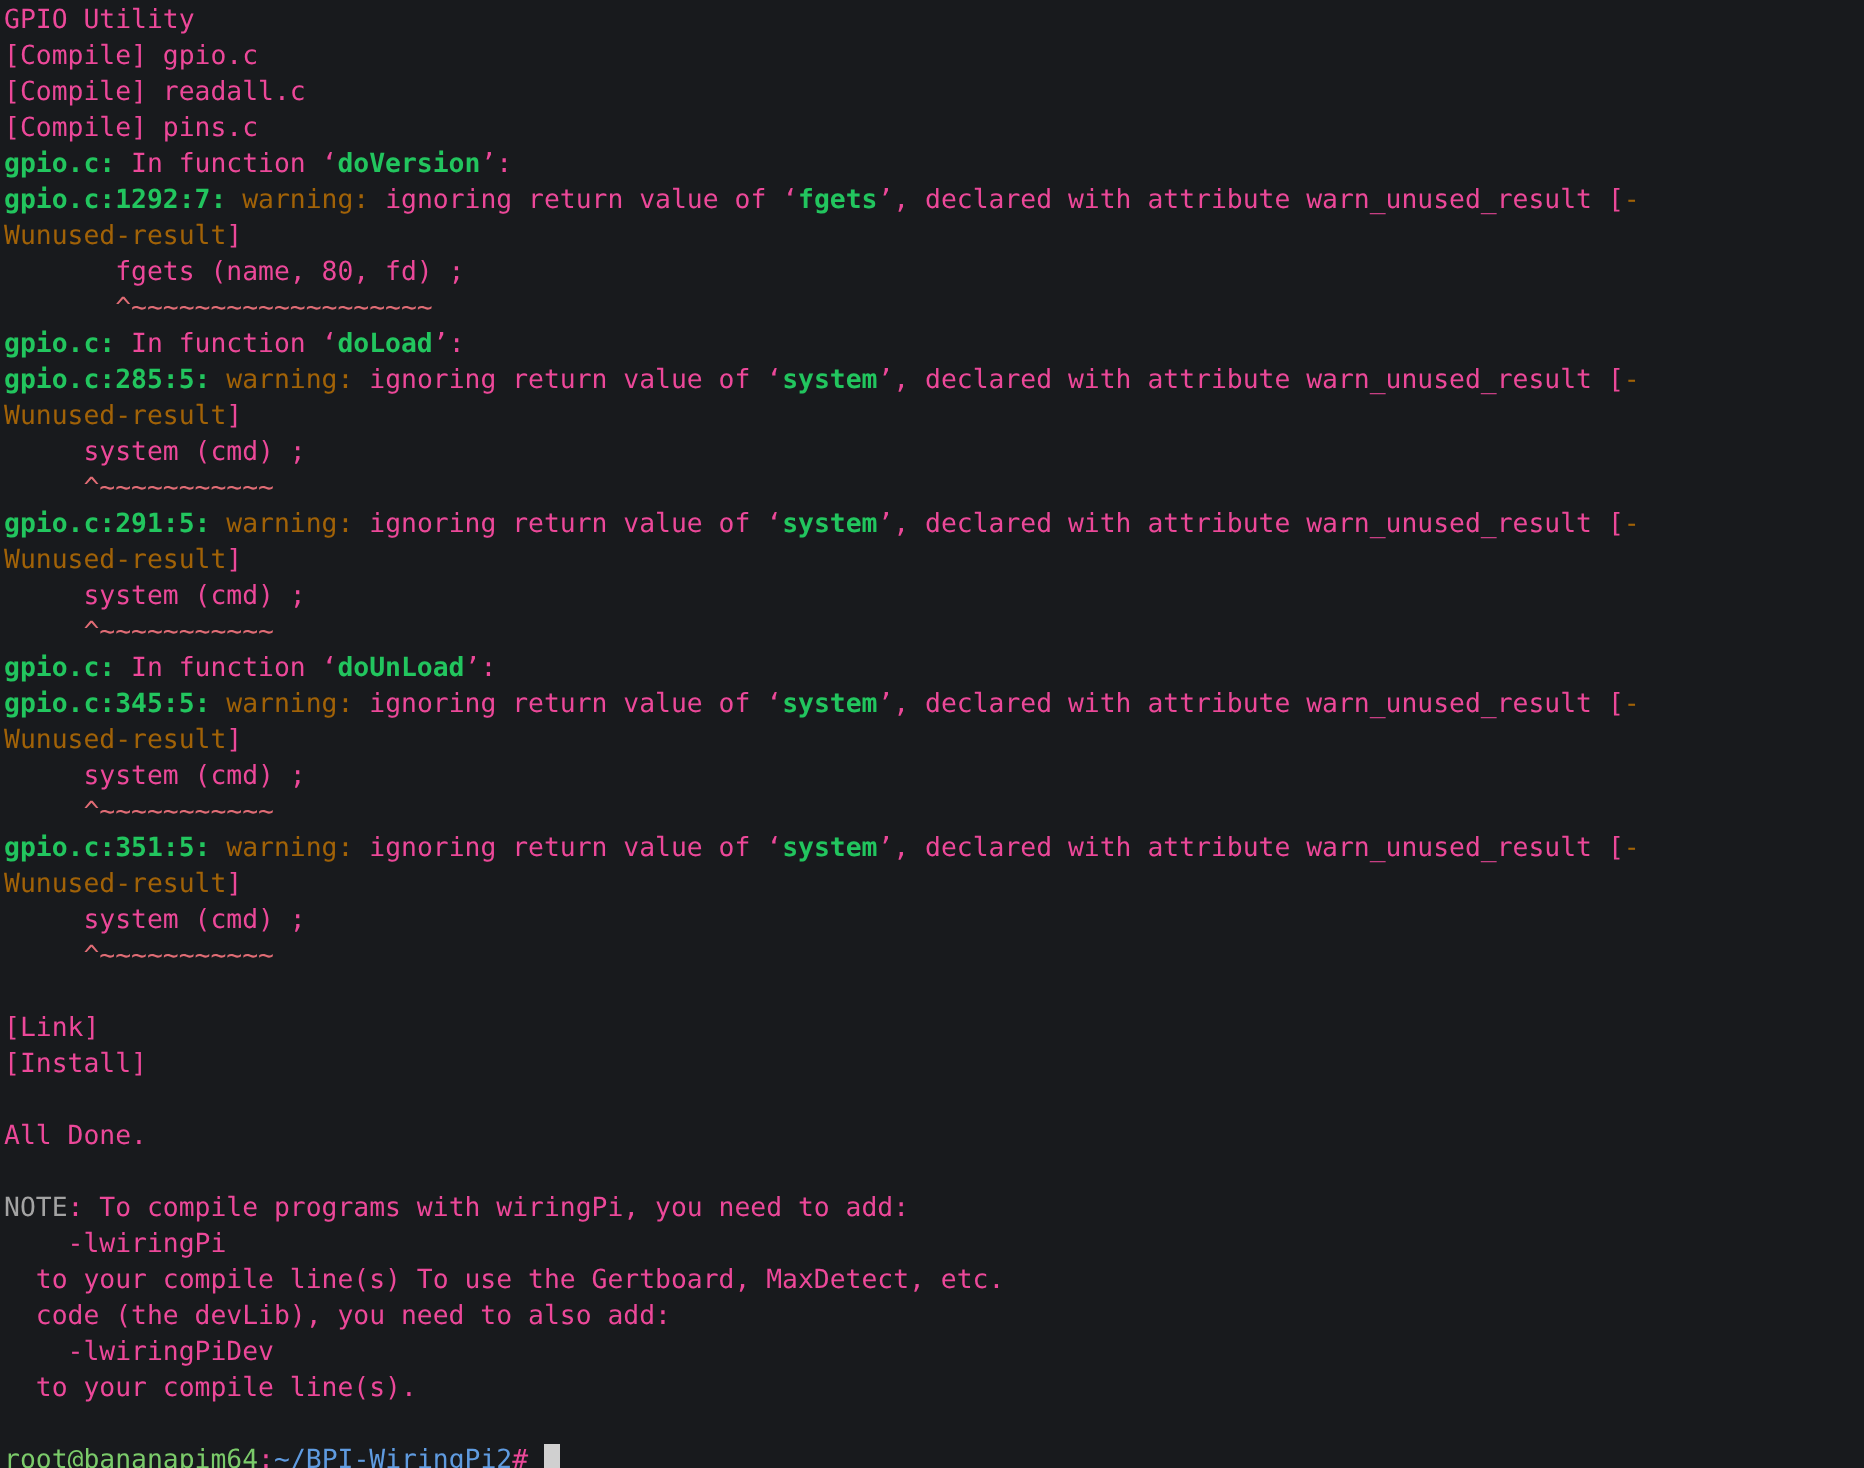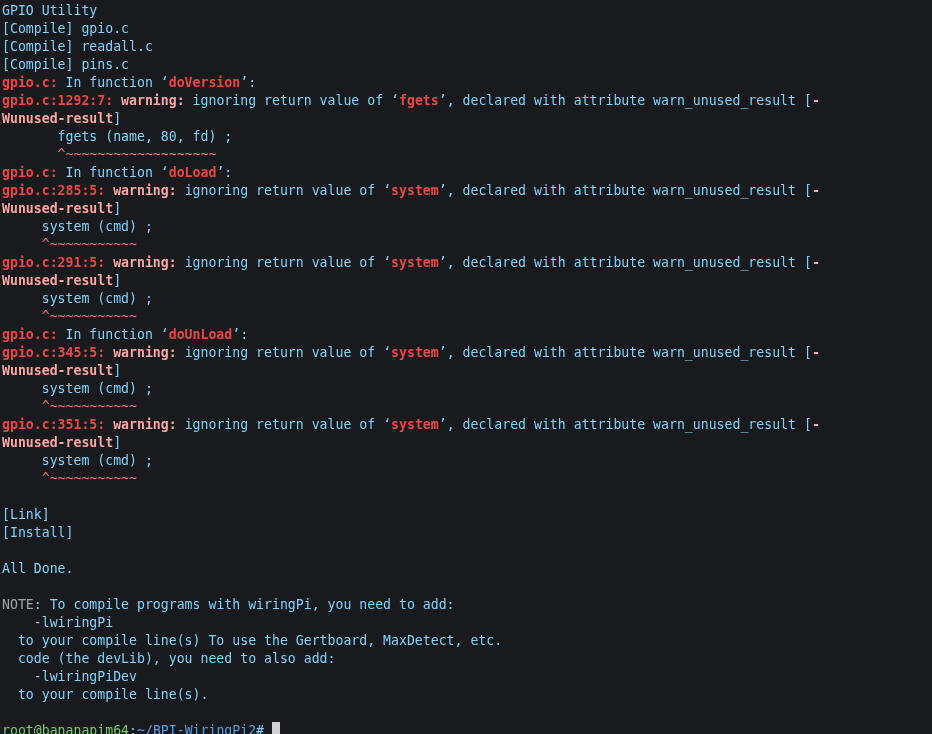--- a/index.html
+++ b/index.html
@@ -11,23 +11,23 @@
     font-size: 13.2px;
     line-height: 18px;
     width: 932px;
     height: 734px;
     overflow: hidden;
   }
   .term {
     padding: 2px 2px;
     white-space: pre;
   }
-  .c-w  { color: #7dd3fc; margin-top: 23px; }   
-  .c-bw { color: #ef4444; font-weight: bold; }   
-  .c-bmag{ color: #fca5a5; font-weight: bold; text-align: right; }
+  .c-w  { color: #ec4899; margin-top: 23px; }   
+  .c-bw { color: #22c55e; font-weight: bold; }   
+  .c-bmag{ color: #a16207; font-weight: normal; text-align: right; }
   .c-red{ color: #e06c75; }   
   .c-cyn{ color: #a3a3a3; }   
   .c-grn{ color: #7bcb6a; }   
   .c-blu{ color: #5f9be0; }   
   .cursor{
     display:inline-block;
     width: 8px;
     height: 15px;
     background:#d0d0d0;
     vertical-align: text-bottom;

